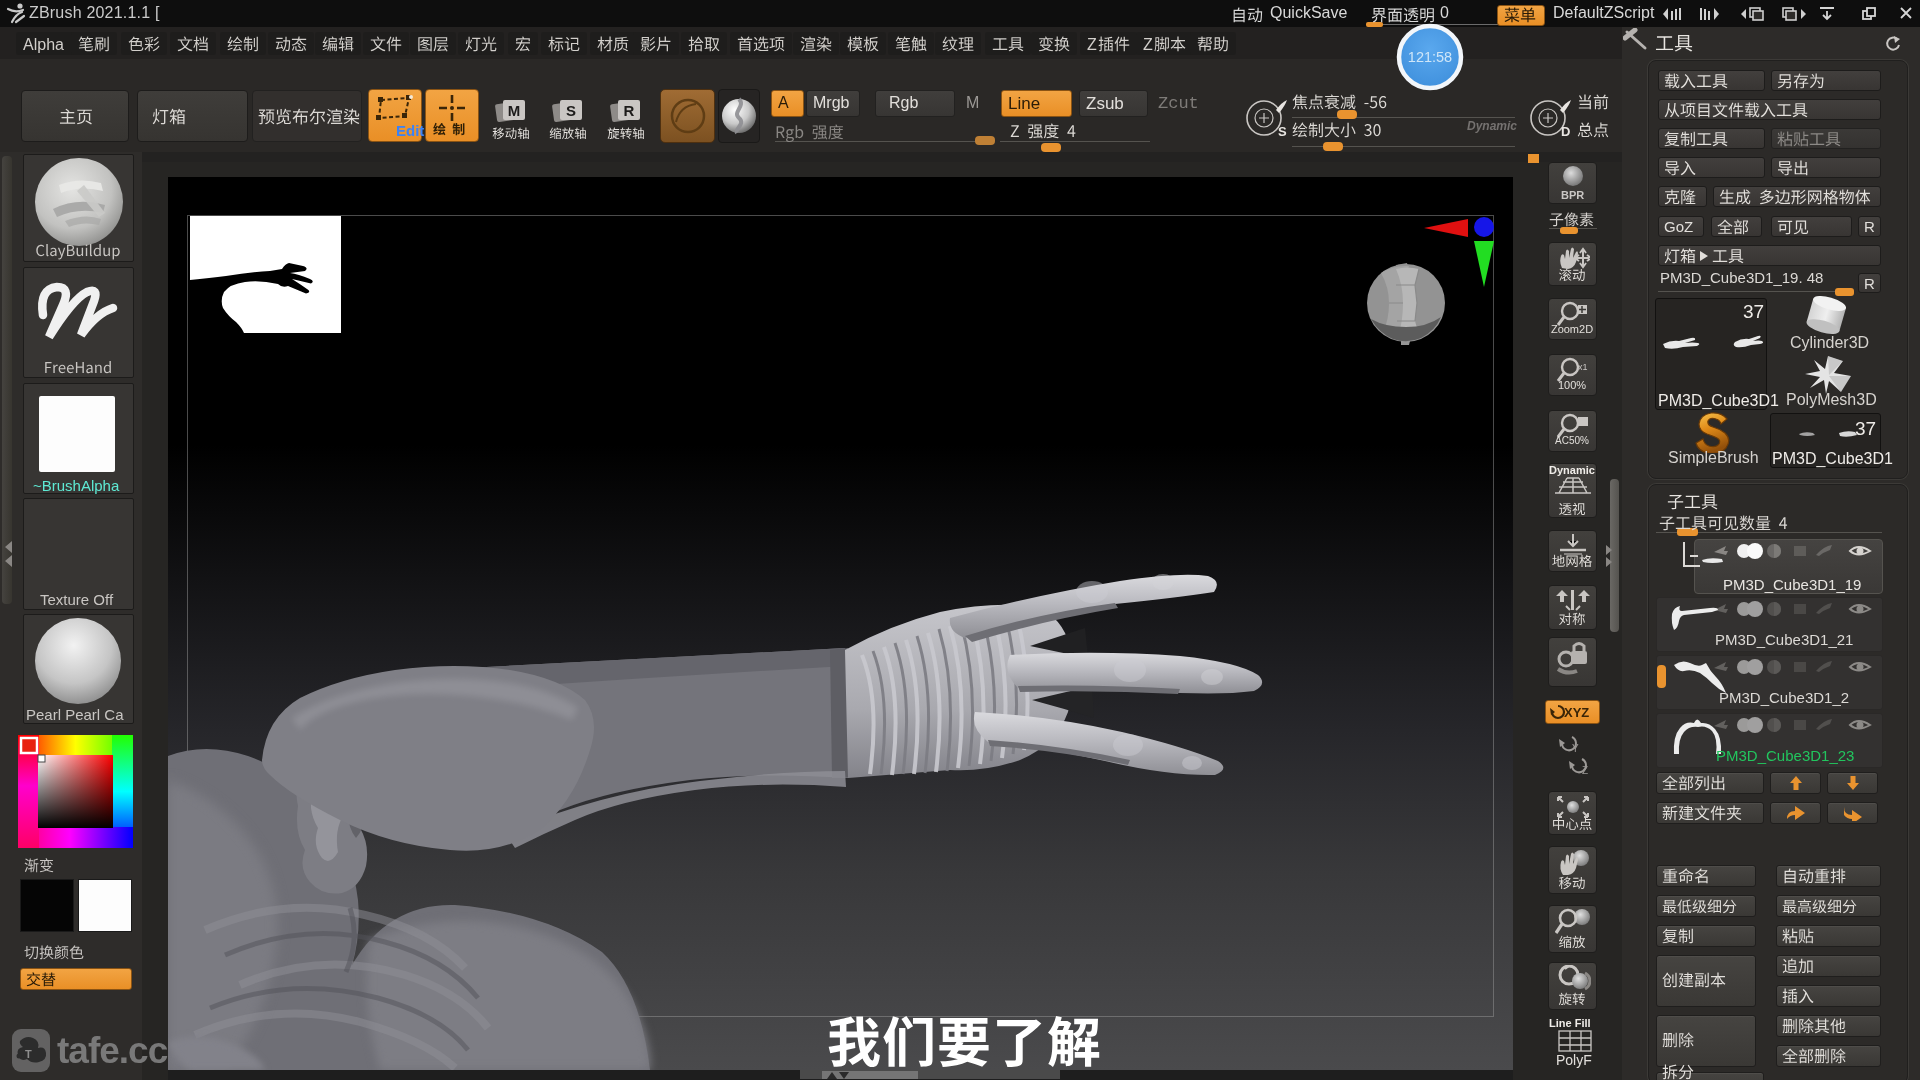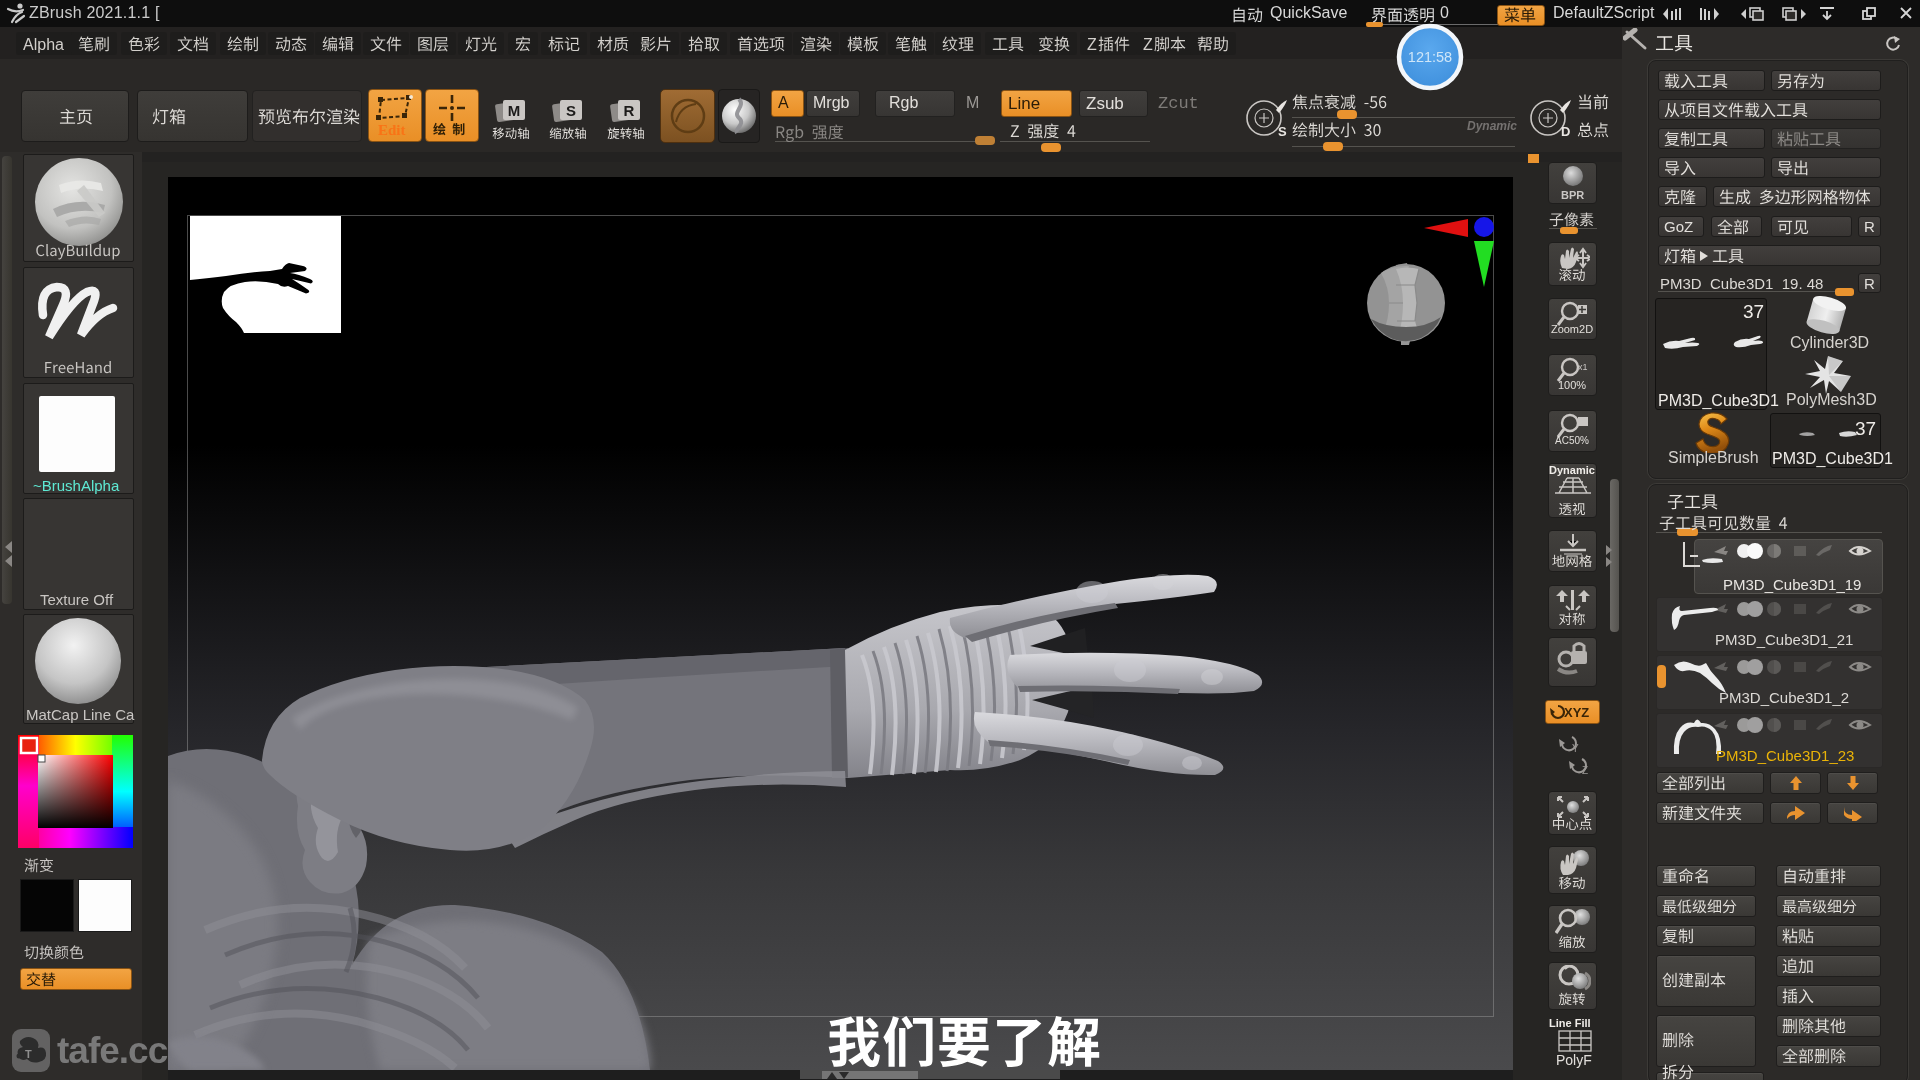--- a/index.html
+++ b/index.html
@@ -92,21 +92,21 @@
       <path d="M6 6 L34 4 L30 22 L4 24 Z"></path>
     </g>
     <g fill="#3a2508">
       <rect x="3" y="3" width="5" height="5"></rect>
       <rect x="31" y="1" width="5" height="5"></rect>
       <rect x="27" y="19" width="5" height="5"></rect>
       <rect x="1" y="21" width="5" height="5"></rect>
     </g>
     <circle cx="36" cy="3" r="2" fill="#f5e9d6"></circle>
   </svg>
-<span style="position:absolute;left:378px;top:122px;font-size:15px;font-weight:bold;color:#f97316;font-family:Liberation Serif, serif">Edit</span>
+<span style="position:absolute;left:396px;top:122px;font-size:15px;font-weight:bold;color:#3b82f6;font-family:Liberation Sans, sans-serif">Edit</span>
 <div style="position:absolute;left:425px;top:89px;width:54px;height:53px;background:linear-gradient(180deg,#f2a443,#e98f26);border:1px solid #8a5313;border-radius:3px;border-radius:4px;"></div>
 <svg width="36" height="28" style="position:absolute;left:434px;top:94px" viewBox="0 0 36 28">
     <g stroke="#3a2508" stroke-width="2.6" fill="none">
       <path d="M18 1 L18 9 M18 19 L18 27 M5 14 L13 14 M23 14 L31 14"></path>
     </g>
     <circle cx="18" cy="14" r="2" fill="#3a2508"></circle>
   </svg>
 <svg width="34" height="28" style="position:absolute;left:494px;top:97px" viewBox="0 0 34 28">
     <rect x="2" y="6" width="20" height="18" rx="2" fill="#8e8b88" transform="rotate(-8 12 15)"></rect>
     <rect x="9" y="3" width="22" height="20" rx="2" fill="#c9c6c3"></rect>
@@ -336,21 +336,21 @@
 <svg width="104" height="88" style="position:absolute;left:26px;top:617px" viewBox="0 0 104 88">
     <defs>
       <radialGradient id="pearlg" cx="45%" cy="32%" r="80%">
         <stop offset="0%" stop-color="#f2f2f2"></stop>
         <stop offset="55%" stop-color="#c5c5c5"></stop>
         <stop offset="100%" stop-color="#787878"></stop>
       </radialGradient>
     </defs>
     <circle cx="52" cy="44" r="43" fill="url(#pearlg)"></circle>
   </svg>
-<span style="position:absolute;left:26px;top:706px;font-size:15px;color:#c9c6c3;font-family:'Liberation Sans'">MatCap Line Ca</span>
+<span style="position:absolute;left:26px;top:706px;font-size:15px;color:#c9c6c3;font-family:'Liberation Sans'">Pearl Pearl Ca</span>
 <svg width="115" height="113" style="position:absolute;left:18px;top:735px" viewBox="0 0 115 113">
 <defs>
 <linearGradient id="hueh" x1="0" y1="0" x2="1" y2="0">
         <stop offset="0%" stop-color="#f00"></stop>
         <stop offset="17%" stop-color="#ff0"></stop>
         <stop offset="33%" stop-color="#0f0"></stop>
         <stop offset="50%" stop-color="#0ff"></stop>
         <stop offset="67%" stop-color="#00f"></stop>
         <stop offset="83%" stop-color="#f0f"></stop>
         <stop offset="100%" stop-color="#f00"></stop>
@@ -576,21 +576,21 @@
 <div style="position:absolute;left:1658px;top:216px;width:46px;height:21px;background:linear-gradient(180deg,#423f3d,#383533);border:1px solid #1d1c1b;border-radius:3px;"></div>
 <span style="position:absolute;left:1664px;top:218px;font-size:15px;color:#e2dfdb;font-family:'Liberation Sans'">GoZ</span>
 <div style="position:absolute;left:1711px;top:216px;width:51px;height:21px;background:linear-gradient(180deg,#423f3d,#383533);border:1px solid #1d1c1b;border-radius:3px;"></div>
 <div style="position:absolute;left:1771px;top:216px;width:81px;height:21px;background:linear-gradient(180deg,#423f3d,#383533);border:1px solid #1d1c1b;border-radius:3px;"></div>
 <div style="position:absolute;left:1858px;top:216px;width:23px;height:21px;background:linear-gradient(180deg,#423f3d,#383533);border:1px solid #1d1c1b;border-radius:3px;"></div>
 <span style="position:absolute;left:1864px;top:218px;font-size:15px;color:#e2dfdb;font-family:'Liberation Sans'">R</span>
 <div style="position:absolute;left:1658px;top:245px;width:223px;height:21px;background:linear-gradient(180deg,#423f3d,#383533);border:1px solid #1d1c1b;border-radius:3px;"></div>
 <svg width="12" height="12" style="position:absolute;left:1698px;top:250px" viewBox="0 0 12 12">
     <path d="M2 1 L10 6 L2 11 Z" fill="#e2dfdb"></path>
   </svg>
-<span style="position:absolute;left:1660px;top:275px;font-size:15px;color:#dcd9d5;font-family:'Liberation Sans'">PM3D_Cube3D1_19. 48</span>
+<span style="position:absolute;left:1660px;top:269px;font-size:15px;color:#dcd9d5;font-family:'Liberation Sans'">PM3D_Cube3D1_19. 48</span>
 <div style="position:absolute;left:1658px;top:291px;width:196px;height:1px;background:#55534f"></div>
 <div style="position:absolute;left:1835px;top:288px;width:19px;height:8px;background:#e9932f;border-radius:3px"></div>
 <div style="position:absolute;left:1858px;top:273px;width:23px;height:20px;background:linear-gradient(180deg,#423f3d,#383533);border:1px solid #1d1c1b;border-radius:3px;"></div>
 <span style="position:absolute;left:1864px;top:275px;font-size:15px;color:#e2dfdb;font-family:'Liberation Sans'">R</span>
 <div style="position:absolute;left:1655px;top:298px;width:112px;height:112px;background:#262422;border:1px solid #121110;border-radius:3px"></div>
 <span style="position:absolute;left:1743px;top:301px;font-size:19px;color:#efece8;font-family:'Liberation Sans'">37</span>
 <svg width="108" height="80" style="position:absolute;left:1657px;top:310px" viewBox="0 0 108 80">
     <g fill="#e8e8e8">
       <path d="M6 34 Q14 30 22 31 L34 28 Q39 27 38 30 L28 33 Q36 32 41 33 Q44 34 40 36 L26 37 Q16 40 8 38 Z"></path>
       <path d="M78 32 Q85 28 92 29 L101 26 Q105 25 103 28 L96 31 Q102 30 105 31 Q108 33 103 34 L94 35 Q86 38 79 37 Q75 35 78 32 Z"></path>
@@ -703,21 +703,21 @@
     <circle cx="62" cy="9" r="7" fill="#6a6866"></circle>
     <path d="M62 2 A7 7 0 0 1 62 16 Z" fill="#7c7a77"></path>
     <rect x="82" y="4" width="12" height="10" fill="#5e5c59"></rect>
     <path d="M104 13 Q112 4 120 3 L118 8 Q112 10 107 14 Z" fill="#6a6866"></path>
     <path d="M138 9 Q146 1 158 9 Q146 16 138 9 Z" fill="none" stroke="#d6d3cf" stroke-width="2"></path>
     <circle cx="148" cy="9" r="3.5" fill="#d6d3cf"></circle>
   </svg>
 <svg width="56" height="42" style="position:absolute;left:1670px;top:714px" viewBox="0 0 56 42">
     <path d="M4 40 Q3 22 10 14 Q16 7 24 9 Q27 2 31 9 Q39 8 45 15 Q52 23 51 40 L46 40 Q48 24 42 17 Q36 11 28 13 Q19 12 14 18 Q8 25 9 40 Z" fill="#ececec"></path>
   </svg>
-<span style="position:absolute;left:1716px;top:747px;font-size:15px;color:#eab308;font-family:'Liberation Sans'">PM3D_Cube3D1_23</span>
+<span style="position:absolute;left:1716px;top:747px;font-size:15px;color:#22c55e;font-family:'Liberation Sans'">PM3D_Cube3D1_23</span>
 <div style="position:absolute;left:1656px;top:772px;width:108px;height:22px;background:linear-gradient(180deg,#464441,#3a3835);border:1px solid #1f1e1d;border-radius:3px;box-shadow:inset 0 1px 0 rgba(255,255,255,.05);"></div>
 <div style="position:absolute;left:1770px;top:772px;width:51px;height:22px;background:linear-gradient(180deg,#464441,#3a3835);border:1px solid #1f1e1d;border-radius:3px;box-shadow:inset 0 1px 0 rgba(255,255,255,.05);"></div>
 <svg width="16" height="16" style="position:absolute;left:1788px;top:775px" viewBox="0 0 16 16">
     <path d="M8 1 L14 8 L10.5 8 L10.5 15 L5.5 15 L5.5 8 L2 8 Z" fill="#e9932f"></path>
   </svg>
 <div style="position:absolute;left:1827px;top:772px;width:51px;height:22px;background:linear-gradient(180deg,#464441,#3a3835);border:1px solid #1f1e1d;border-radius:3px;box-shadow:inset 0 1px 0 rgba(255,255,255,.05);"></div>
 <svg width="16" height="16" style="position:absolute;left:1845px;top:775px" viewBox="0 0 16 16">
     <path d="M8 15 L2 8 L5.5 8 L5.5 1 L10.5 1 L10.5 8 L14 8 Z" fill="#e9932f"></path>
   </svg>
 <div style="position:absolute;left:1656px;top:802px;width:108px;height:22px;background:linear-gradient(180deg,#464441,#3a3835);border:1px solid #1f1e1d;border-radius:3px;box-shadow:inset 0 1px 0 rgba(255,255,255,.05);"></div>

